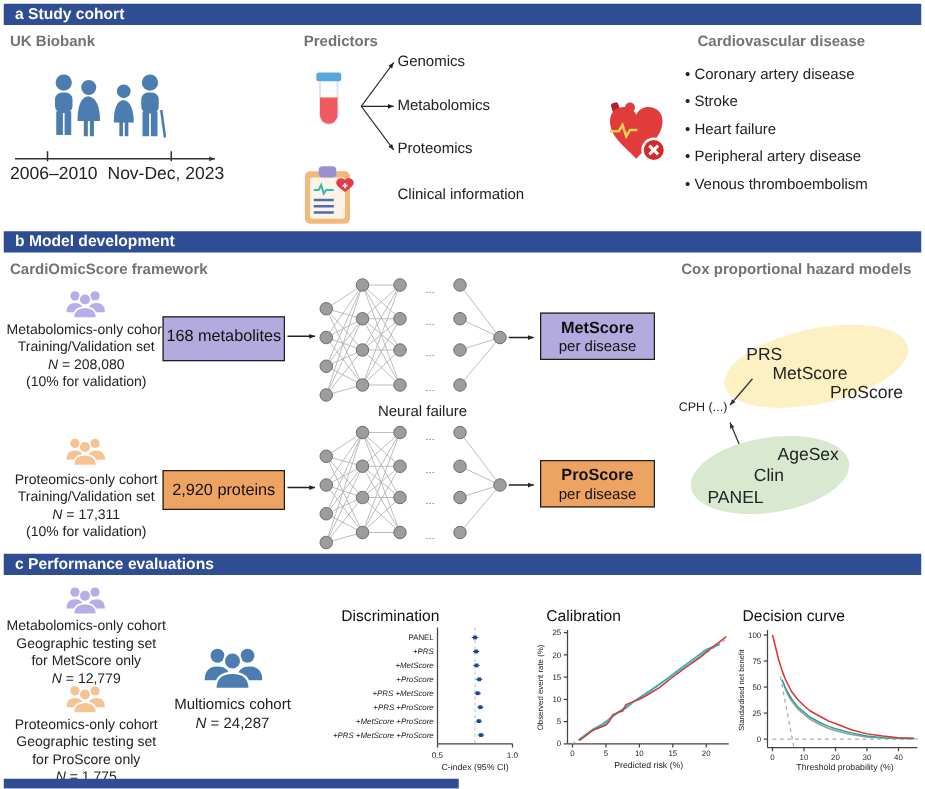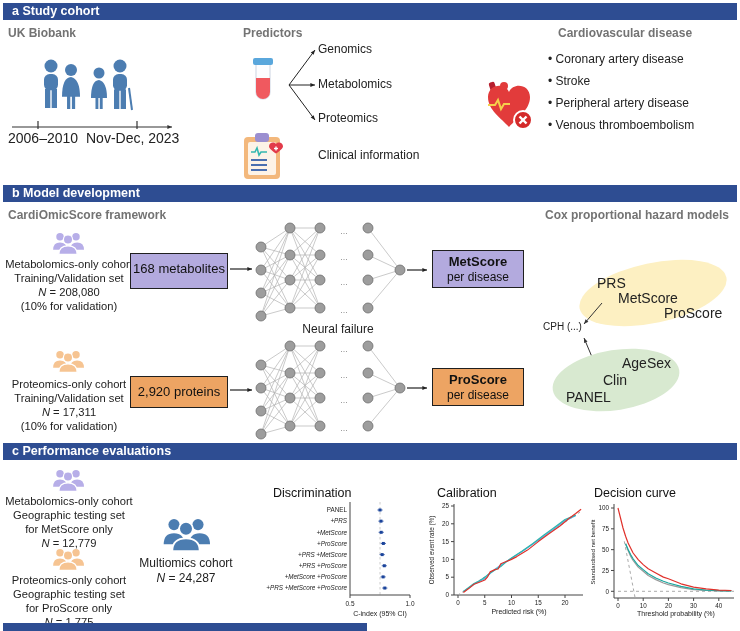--- a/index.html
+++ b/index.html
@@ -95,20 +95,21 @@
       <path d="M25 12 C21 2 4 4 4 17 C4 30 17 38 25 47 C33 38 46 30 46 17 C46 4 29 2 25 12 z" fill="#e23b3b"></path>
       <circle cx="20" cy="6" r="4" fill="#e23b3b"></circle>
       <polyline points="4,25 11,25 14,20 17,29 20,24 26,24" fill="none" stroke="#f5d04c" stroke-width="2"></polyline>
       <circle cx="39" cy="40" r="9" fill="#d42a2a" stroke="#fff" stroke-width="2"></circle>
       <line x1="35.5" y1="36.5" x2="42.5" y2="43.5" stroke="#fff" stroke-width="2.4"></line>
       <line x1="42.5" y1="36.5" x2="35.5" y2="43.5" stroke="#fff" stroke-width="2.4"></line>
     </svg>
   <div class="abs bullets" style="left:548px;top:48px;">
       <div>•  Coronary artery disease</div>
       <div>•  Stroke</div>
+      <div>•  Heart failure</div>
       <div>•  Peripheral artery disease</div>
       <div>•  Venous thromboembolism</div>
     </div>
 
   <div class="abs panel-header" style="top:185px;"><span>b Model development</span></div>
   <div class="abs h13" style="left:8px;top:208px;">CardiOmicScore framework</div>
 
   <svg class="abs people met" style="left:52px;top:231px;" width="32" height="24" viewBox="0 0 56 40">
       <circle cx="14" cy="9" r="6.5" fill="#b7aee8"></circle>
       <path d="M2 32 q0-13 12-13 q12 0 12 13 z" fill="#b7aee8"></path>

